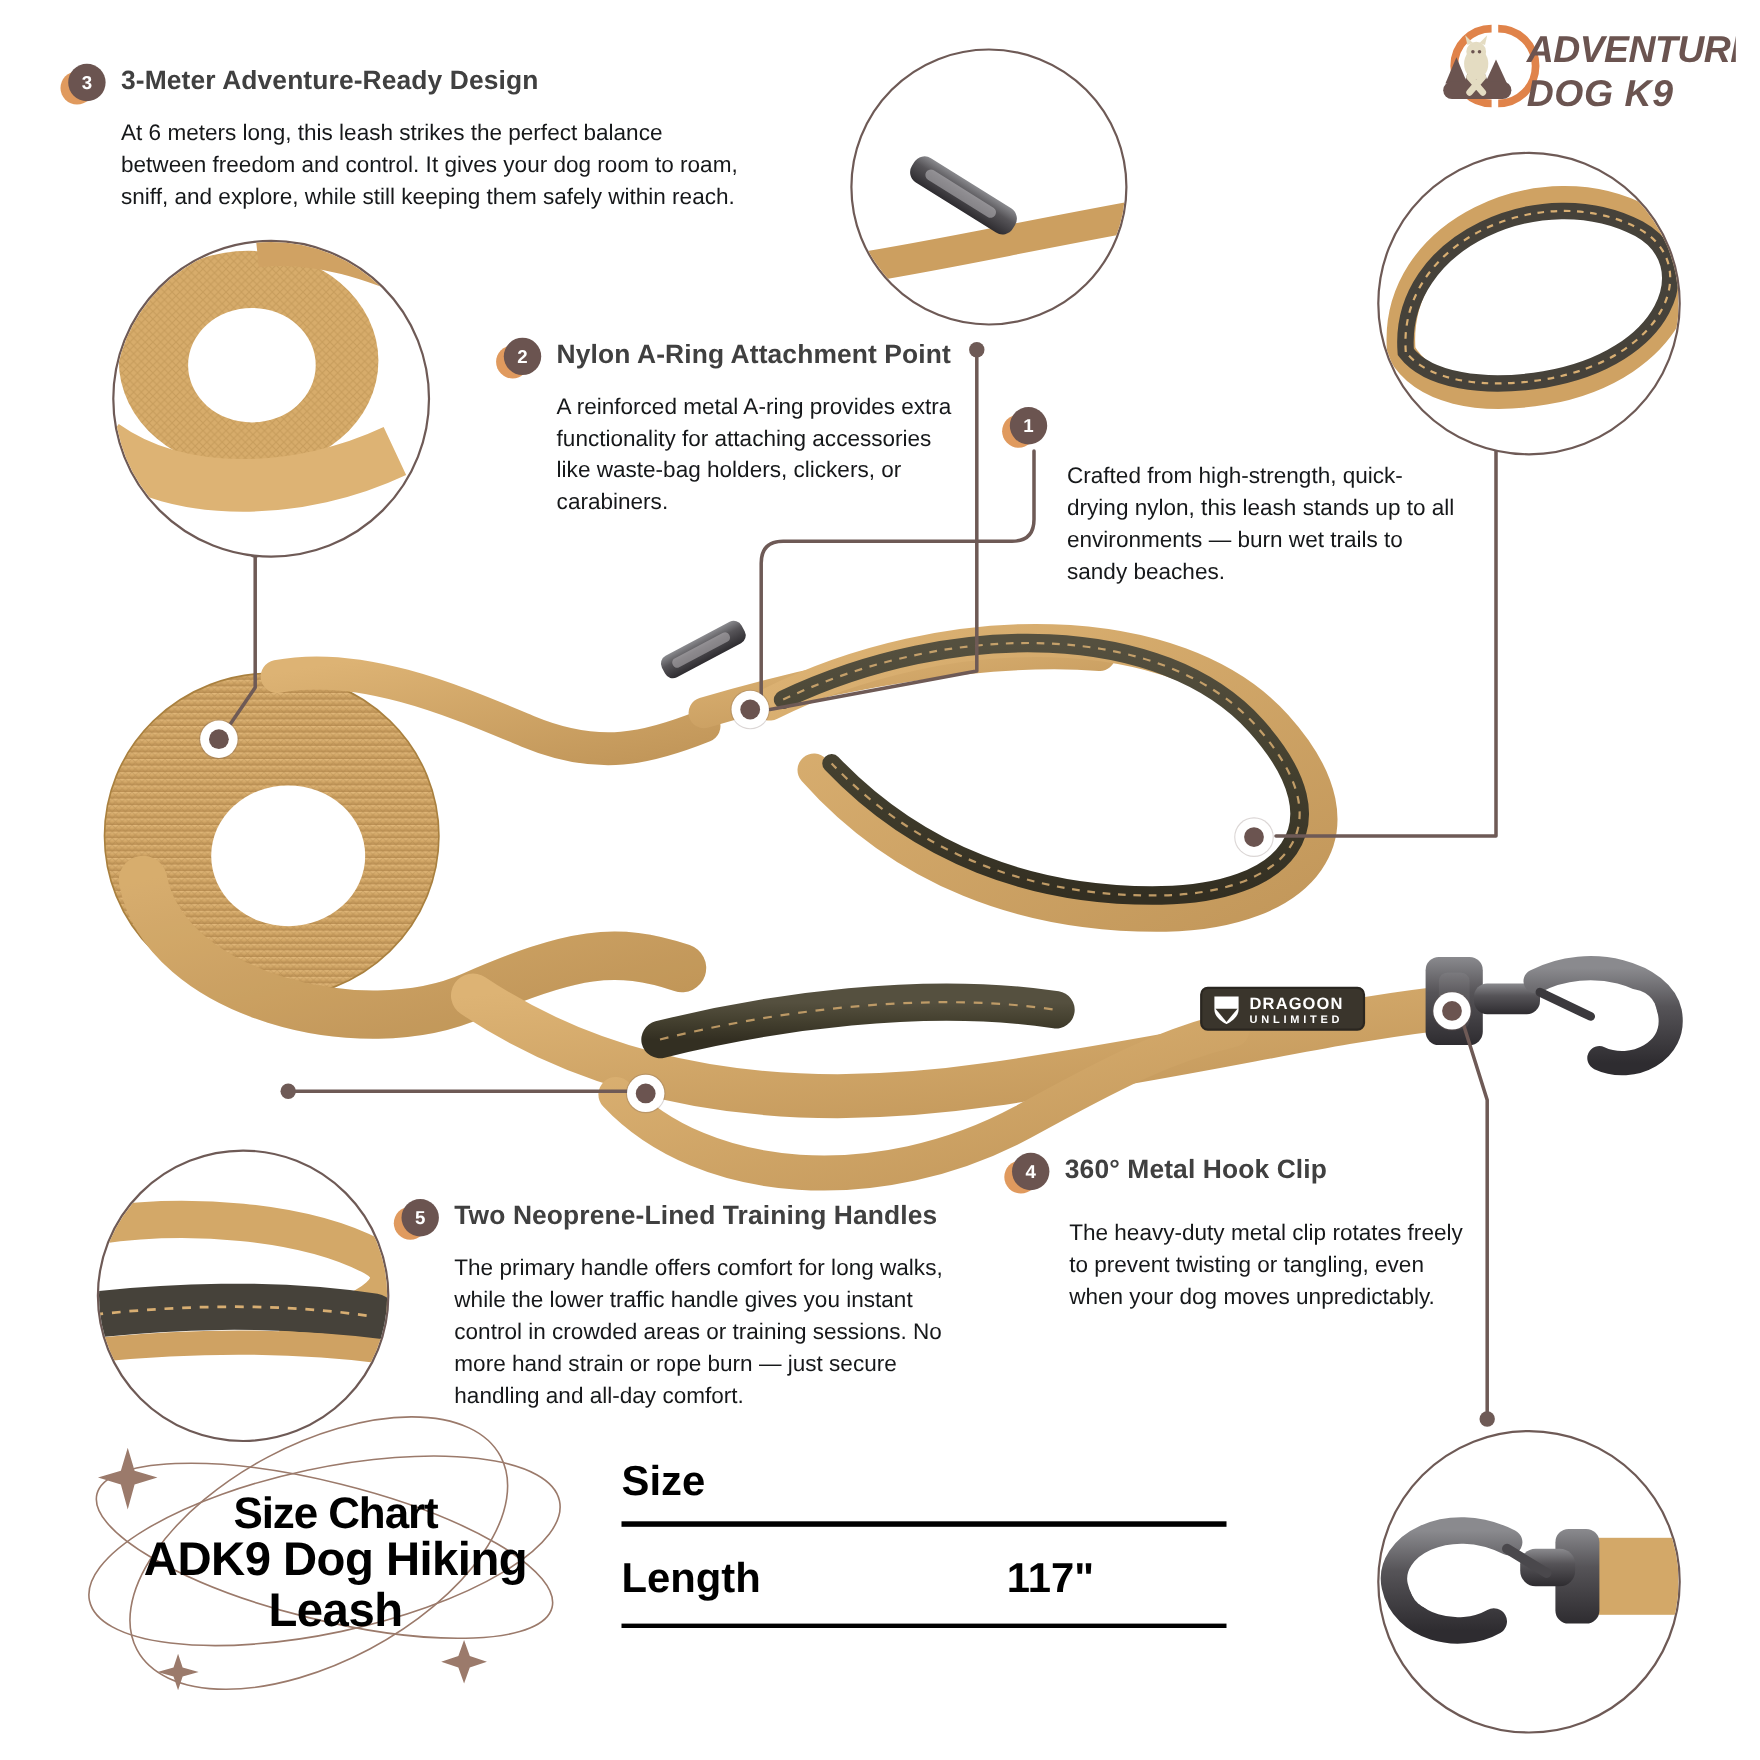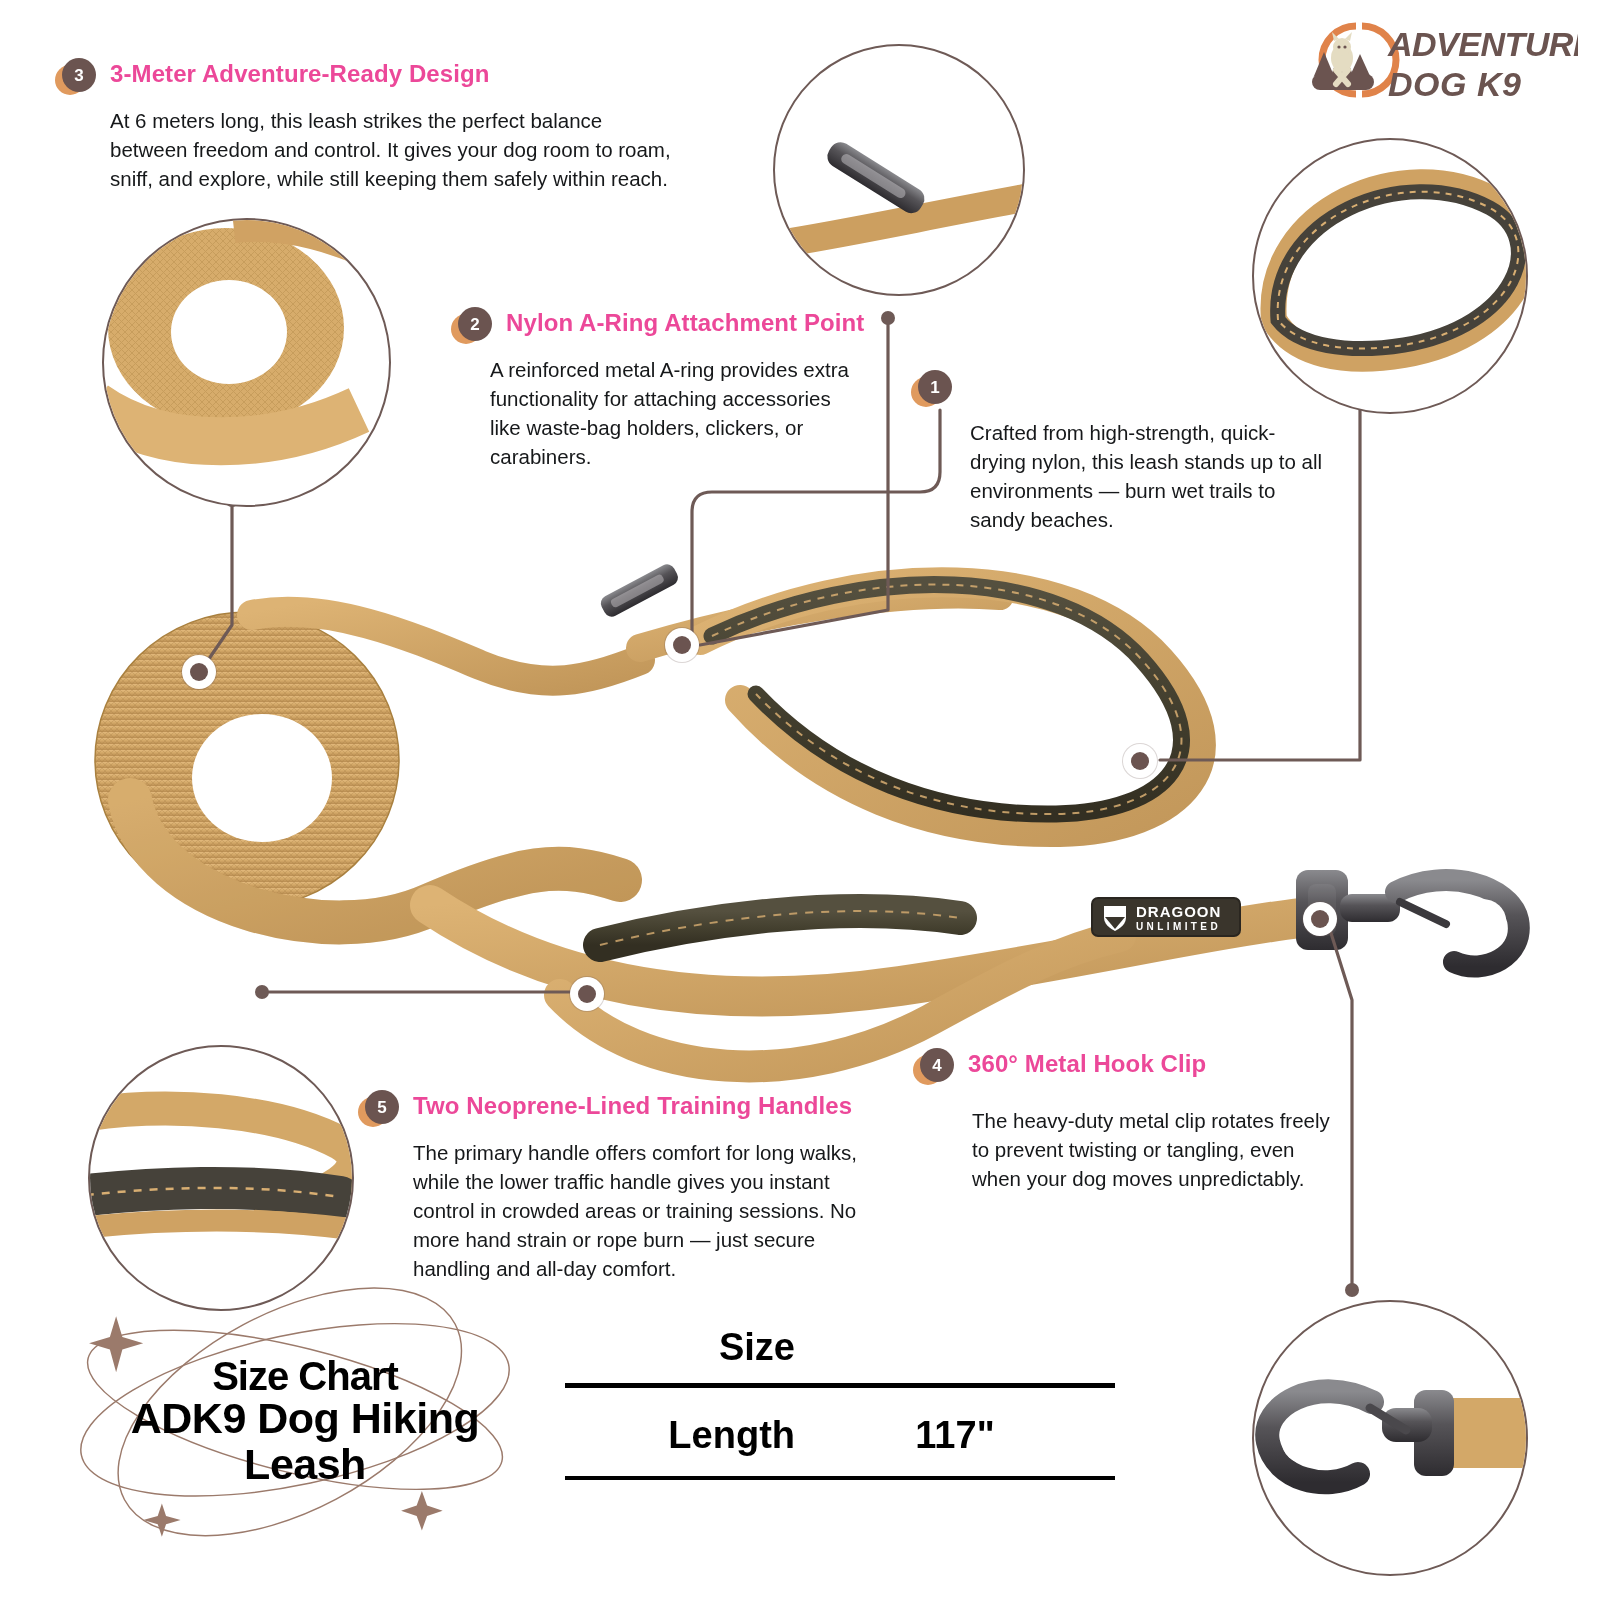--- a/index.html
+++ b/index.html
@@ -17,21 +17,21 @@
   .badge .behind{
     position:absolute;left:-7px;top:7px;width:30px;height:30px;border-radius:50%;
     background:#E09A5E;
   }
   .badge .front{
     position:absolute;left:0;top:0;width:34px;height:34px;border-radius:50%;
     background:#6B5450;color:#ffffff;font-size:17px;font-weight:bold;
     display:flex;align-items:center;justify-content:center;line-height:1;
   }
   .c-title{
-    font-size:24px;font-weight:bold;color:#ec4899;letter-spacing:.1px;
+    font-size:24px;font-weight:bold;color:#404040;letter-spacing:.1px;
     line-height:1.15;padding-top:4px;
   }
   .c-body{
     font-size:20.5px;color:#16181a;line-height:1.42;margin-top:14px;
   }
 
   
   .bubble{
     position:absolute;border-radius:50%;
     border:2.4px solid #6E5A56;background:#ffffff;overflow:hidden;
@@ -56,21 +56,21 @@
   .sizechart{position:absolute;left:55px;top:1300px;width:500px;height:250px;}
   .sc-title{
     position:absolute;left:0;top:0;width:500px;text-align:center;
     font-family:"Liberation Sans", sans-serif;color:#000;
   }
   .sc-l1{font-size:40px;font-weight:bold;line-height:1.0;letter-spacing:-1px;}
   .sc-l2{font-size:43px;font-weight:bold;line-height:1.06;letter-spacing:-.5px;}
 
   .table{position:absolute;left:565px;top:1322px;width:550px;}
   .trow{display:flex;align-items:baseline;}
-  .tcell{font-size:38px;font-weight:bold;color:#000;line-height:1.35;text-align:right;}
+  .tcell{font-size:38px;font-weight:bold;color:#000;line-height:1.35;}
   .tcell.k{width:230px;}
   .tcell.v{flex:1;text-align:center;}
   .rule{height:5px;background:#000;margin:10px 0 6px 0;}
   .rule.thin{height:4px;margin:14px 0 0 0;}
 
   
   .product{position:absolute;left:0;top:0;width:1600px;height:1600px;}
 </style>
 </head>
 <body>
@@ -280,21 +280,21 @@
   </div>
 
   <div class="callout" style="left:458px;top:305px;width:420px;">
     <div class="head">
       <div class="badge">
         <div class="behind"></div>
         <div class="front">2</div>
       </div>
       <div class="c-title">Nylon A-Ring Attachment Point</div>
     </div>
-    <div class="c-body" style="margin-left:32px;width:370px;">A reinforced metal A-ring provides extra functionality for attaching accessories like waste-bag holders, clickers, or carabiners.</div>
+    <div class="c-body" style="margin-left:48px;width:370px;">A reinforced metal A-ring provides extra functionality for attaching accessories like waste-bag holders, clickers, or carabiners.</div>
   </div>
 
   <div class="callout" style="left:918px;top:368px;width:420px;">
     <div class="head">
       <div class="badge">
         <div class="behind"></div>
         <div class="front">1</div>
       </div>
     </div>
     <div class="c-body" style="margin-left:52px;width:360px;">Crafted from high-strength, quick-drying nylon, this leash stands up to all environments — burn wet trails to sandy beaches.</div>

